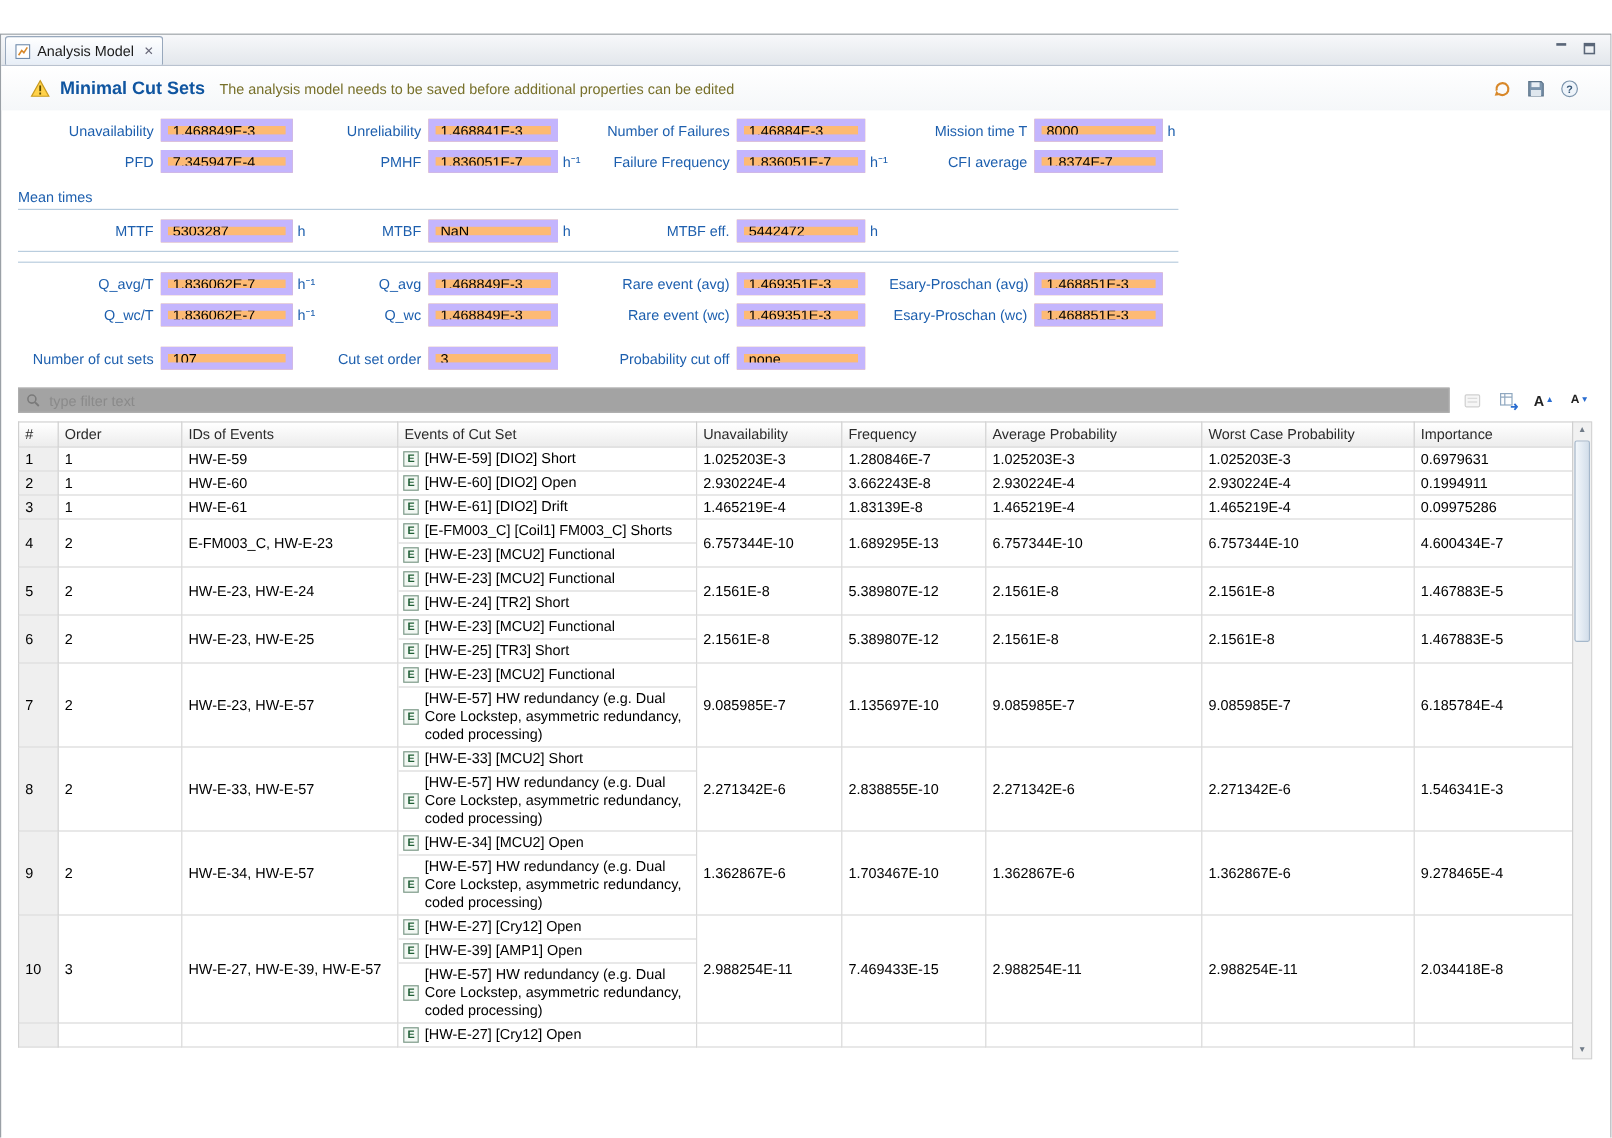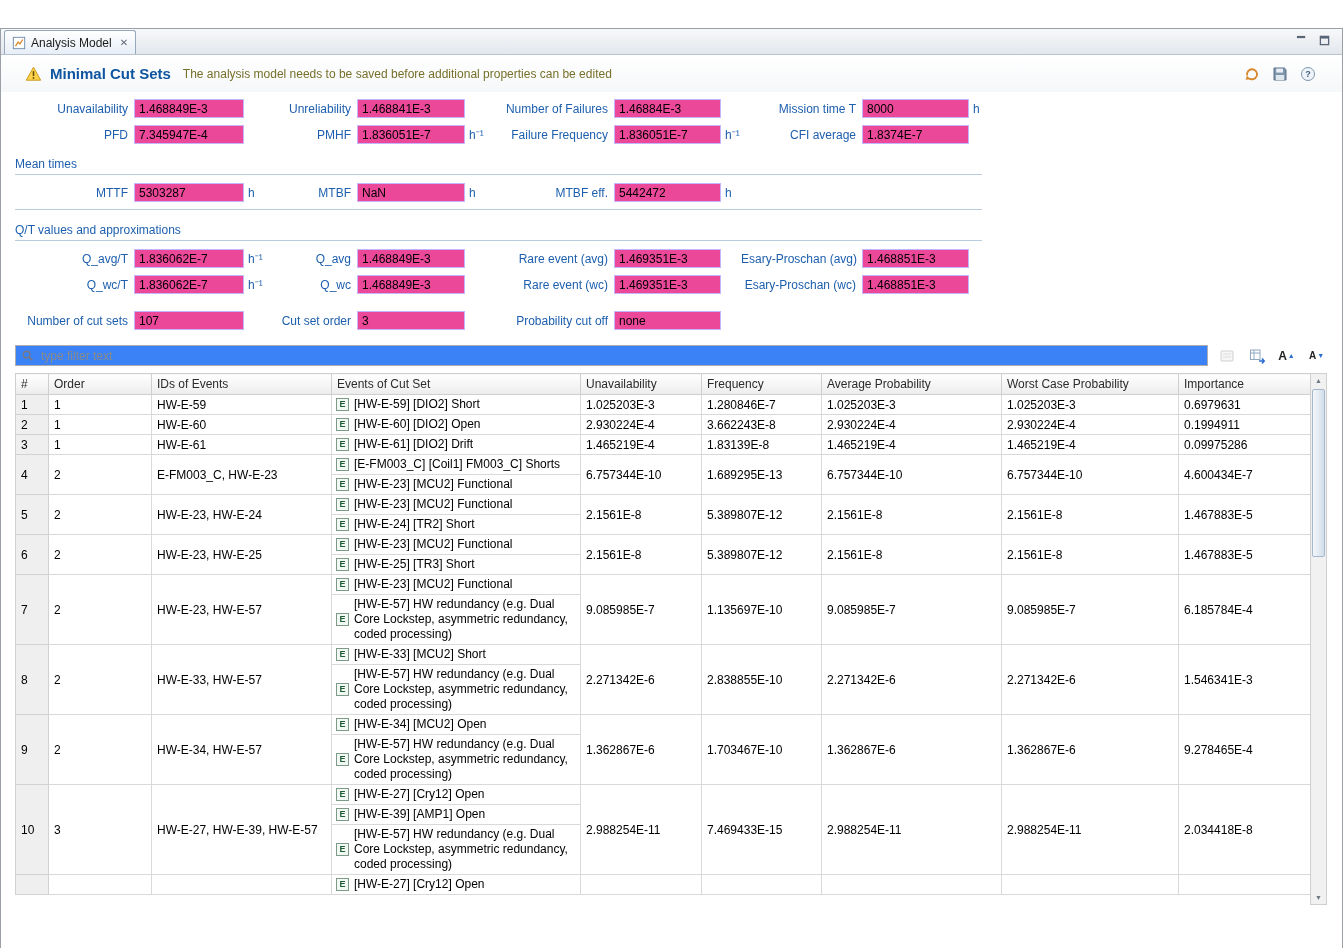--- a/index.html
+++ b/index.html
@@ -21,30 +21,30 @@
   .header-icons { margin-left:auto; display:flex; gap:8px; align-items:center; }
   .hico { width:20px; height:20px; display:flex; align-items:center; justify-content:center; cursor:pointer; }
 
   
   .form-area { padding:7px 0 0 14px; }
   .ev-row { display:grid; grid-template-columns:119px auto; align-items:center; margin:5px 0 11px; }
   .ev-label { color:#1d5fae; }
   .ev-link { color:#1d5fae; text-decoration:underline; cursor:pointer; justify-self:start; }
   .form-row { display:grid; grid-template-columns:119px 110px 26px 87px 108px 26px 123px 107px 20px 121px 107px 18px; align-items:center; margin-bottom:7px; }
   .flabel { color:#1d5fae; text-align:right; padding-right:6px; white-space:nowrap; }
-  .finput { height:19px; border:1px solid #c4b5fd; background:#ec4899; padding:1px 4px; display:flex; align-items:center; overflow:hidden; white-space:nowrap; color:#000; }
+  .finput { height:19px; border:6px solid #c4b5fd; background:#fdba74; padding:1px 4px; display:flex; align-items:center; overflow:hidden; white-space:nowrap; color:#000; }
   .funit { color:#1d5fae; padding-left:4px; white-space:nowrap; }
   .section-title { color:#1d5fae; margin:13px 0 3px; }
   .section-line { width:967px; border-top:1px solid #b9cdde; margin-bottom:8px; }
   .section-line.after { margin-top:1px; }
   .summary { margin-top:17px; }
 
   
   .filter-bar { display:flex; align-items:center; gap:7px; padding:8px 14px 4px 14px; }
-  .filter-box { flex:1; height:21px; border:1px solid #aeaeae; background:#3b82f6; display:flex; align-items:center; gap:5px; padding:0 5px; }
+  .filter-box { flex:1; height:21px; border:1px solid #aeaeae; background:#a3a3a3; display:flex; align-items:center; gap:5px; padding:0 5px; }
   .filter-box input { border:none; outline:none; flex:1; font:12px "Liberation Sans",sans-serif; color:#333; background:transparent; }
   .filter-box input::placeholder { color:#8a8a8a; }
   .fico { width:23px; height:20px; display:flex; align-items:center; justify-content:center; cursor:pointer; }
   .font-ico { font-weight:bold; color:#222; }
   .font-ico .tri { font-size:7px; color:#2a6dd0; margin-left:1px; }
   .font-ico.small-a { font-size:10px; }
 
   
   .table-wrap { position:relative; margin:3px 0 0 14px; width:1312px; height:532px; overflow:hidden; }
   table.cutsets { border-collapse:collapse; table-layout:fixed; width:1295px; font-size:12px; }
@@ -169,21 +169,20 @@
         <span class="funit">h</span>
         <span class="flabel">MTBF eff.</span>
         <span class="finput">5442472</span>
         <span class="funit">h</span>
         <span class="flabel"></span>
         <span class="finput" style="visibility: hidden;"></span>
         <span class="funit"></span>
       </div>
     <div class="section-line after"></div>
 
-    <div class="section-title">Q/T values and approximations</div>
     <div class="section-line"></div>
     <div class="form-row">
         <span class="flabel">Q_avg/T</span>
         <span class="finput">1.836062E-7</span>
         <span class="funit">h⁻¹</span>
         <span class="flabel">Q_avg</span>
         <span class="finput">1.468849E-3</span>
         <span class="funit"></span>
         <span class="flabel">Rare event (avg)</span>
         <span class="finput">1.469351E-3</span>

